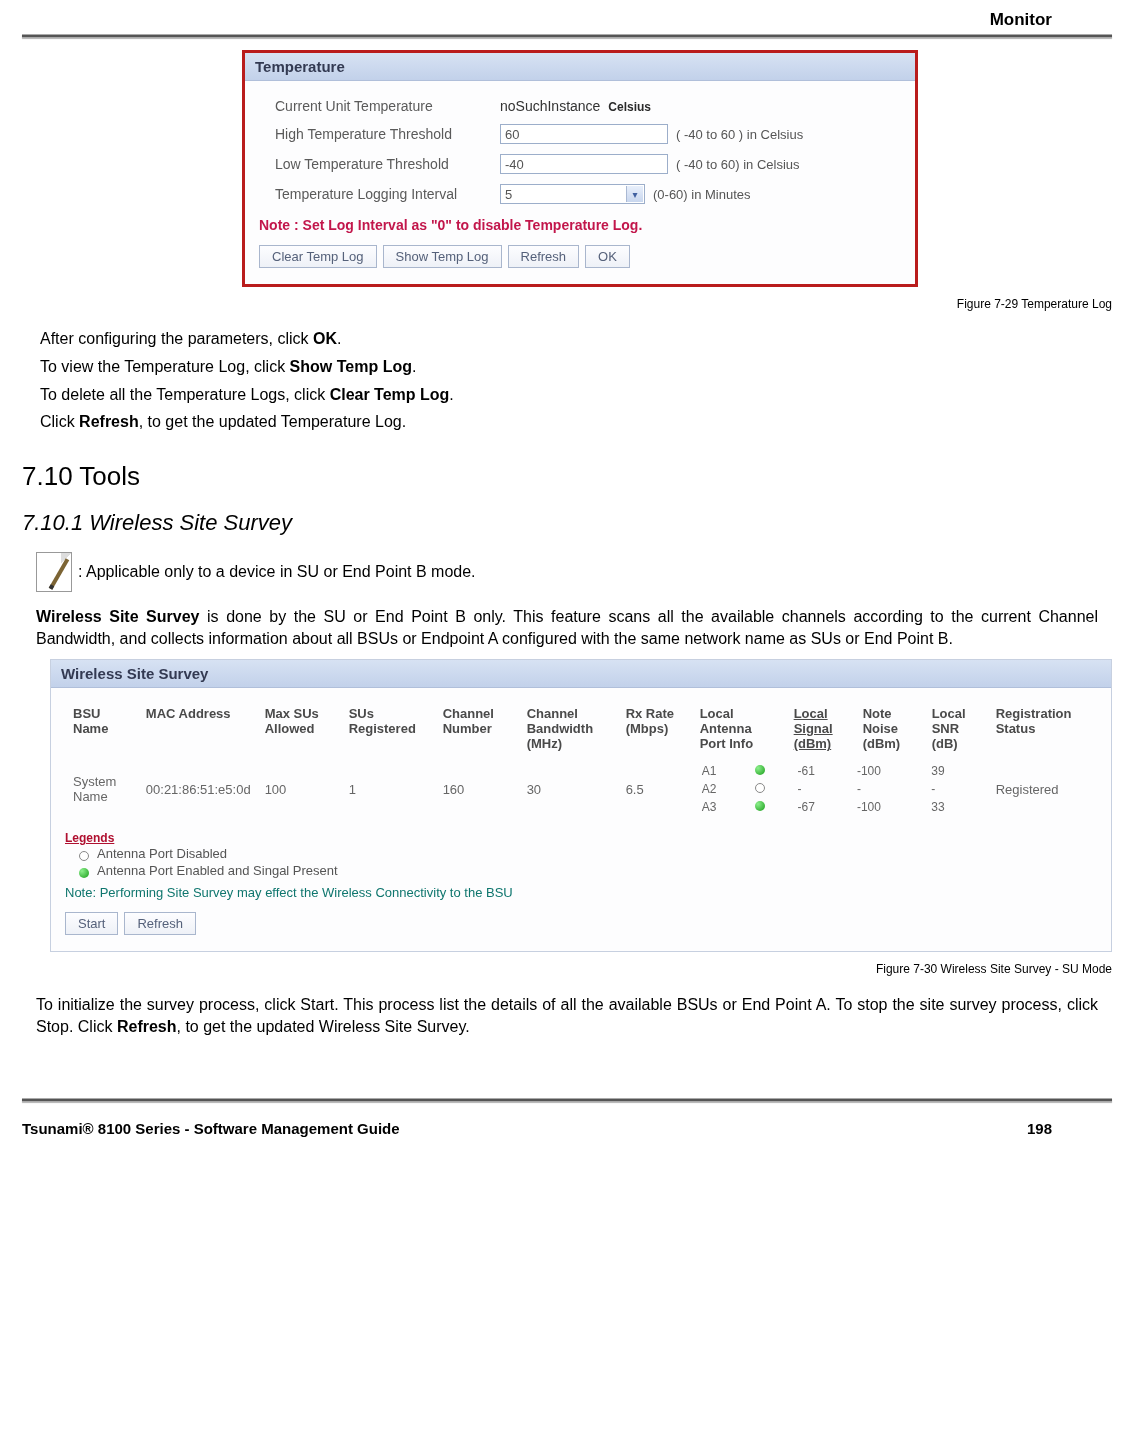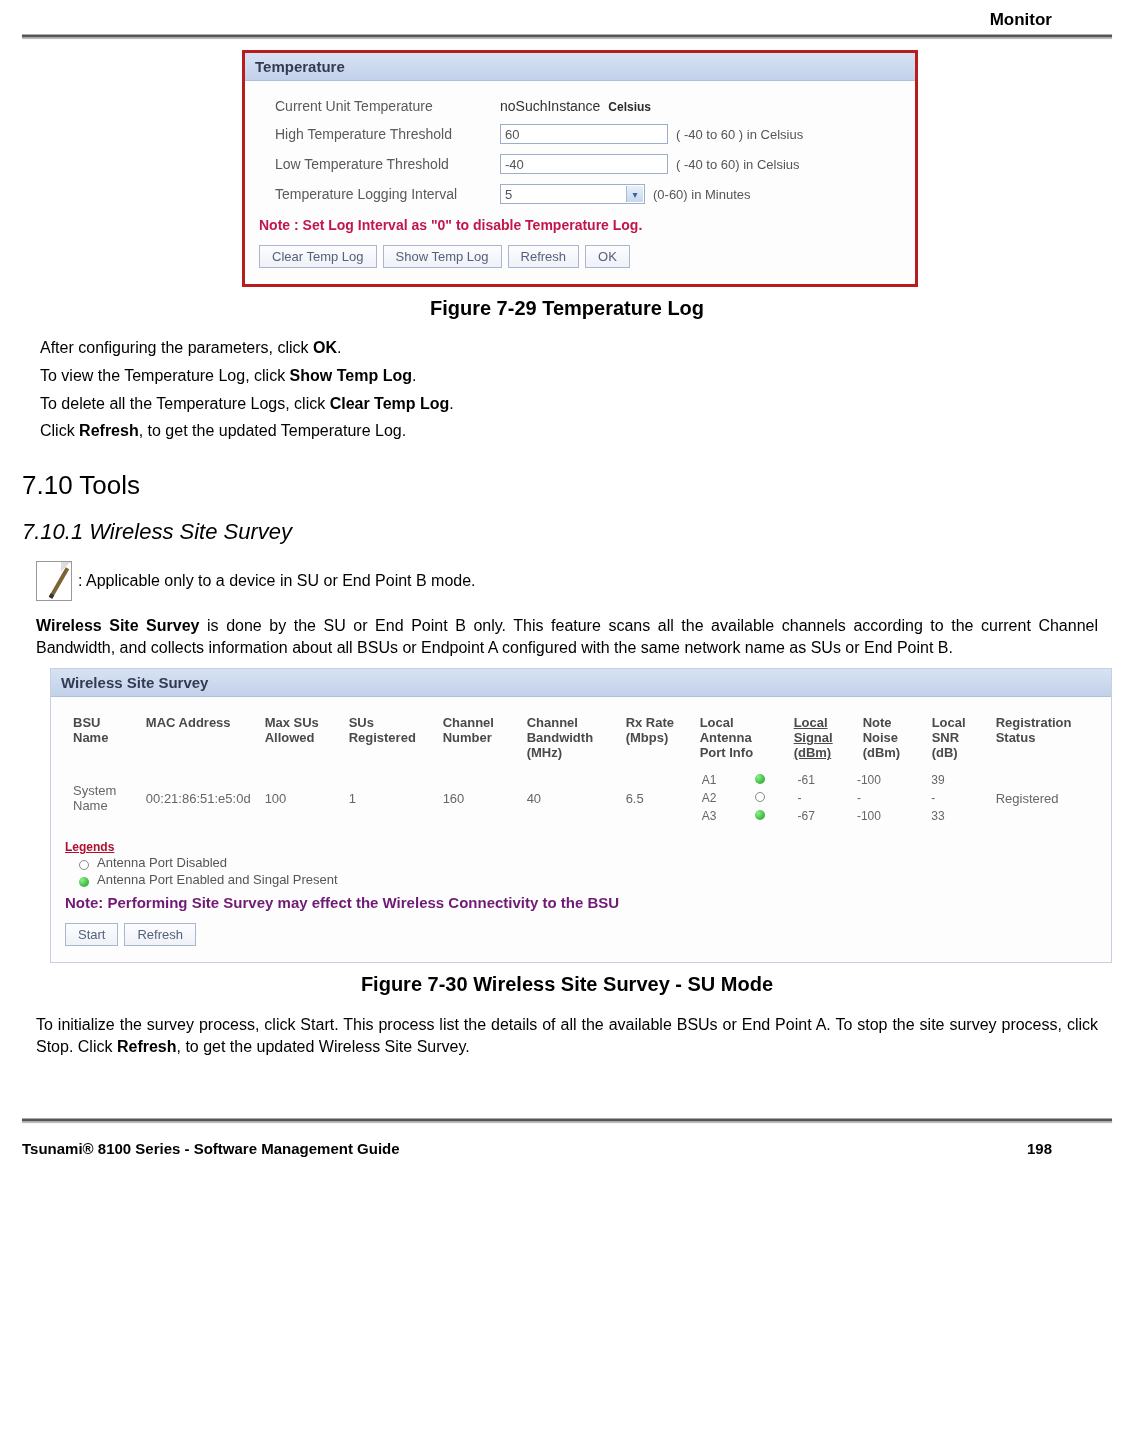--- a/index.html
+++ b/index.html
@@ -124,23 +124,23 @@
     .ui-btn {
       border: 1px solid #a9b6cd;
       background: linear-gradient(#fdfdff, #eef1f7);
       color: #55617a;
       font-size: 13px;
       padding: 3px 12px;
       cursor: pointer;
       display: inline-block;
     }
     .fig-caption {
-      text-align: center;
-      font-weight: bold;
-      font-size: 20px;
+      text-align: right;
+      font-weight: normal;
+      font-size: 12px;
       margin: 10px 0 18px 0;
     }
     .body-text {
       font-size: 16px;
       margin: 7px 0 7px 18px;
       line-height: 1.3;
     }
     .body-text-justify {
       font-size: 16px;
       margin: 10px 14px;
@@ -235,23 +235,23 @@
     }
     .legends-row {
       display: flex;
       align-items: flex-end;
       gap: 8px;
       font-size: 13px;
       color: #555;
       padding: 1px 0 1px 14px;
     }
     .note-panel-red {
-      color: #701a75;
-      font-weight: bold;
-      font-size: 15px;
+      color: #0f766e;
+      font-weight: normal;
+      font-size: 13px;
       margin: 6px 0 10px 0;
     }
     .footer {
       margin-top: 60px;
     }
     .footer-line {
       display: flex;
       justify-content: space-between;
       font-weight: bold;
       font-size: 15px;
@@ -352,21 +352,21 @@
           <td style="width:55px;">Note Noise (dBm)</td>
           <td style="width:50px;">Local SNR (dB)</td>
           <td>Registration Status</td>
         </tr>
         <tr class="survey-row">
           <td>System Name</td>
           <td>00:21:86:51:e5:0d</td>
           <td>100</td>
           <td>1</td>
           <td>160</td>
-          <td>40</td>
+          <td>30</td>
           <td>6.5</td>
           <td colspan="4">
             <table class="ant-table" style="width:100%;">
               <tbody>
                     <tr>
                 <td>A1</td>
                 <td><span class="dot-green"></span></td>
                 <td>-61</td>
                 <td>-100</td>
                 <td>39</td>

